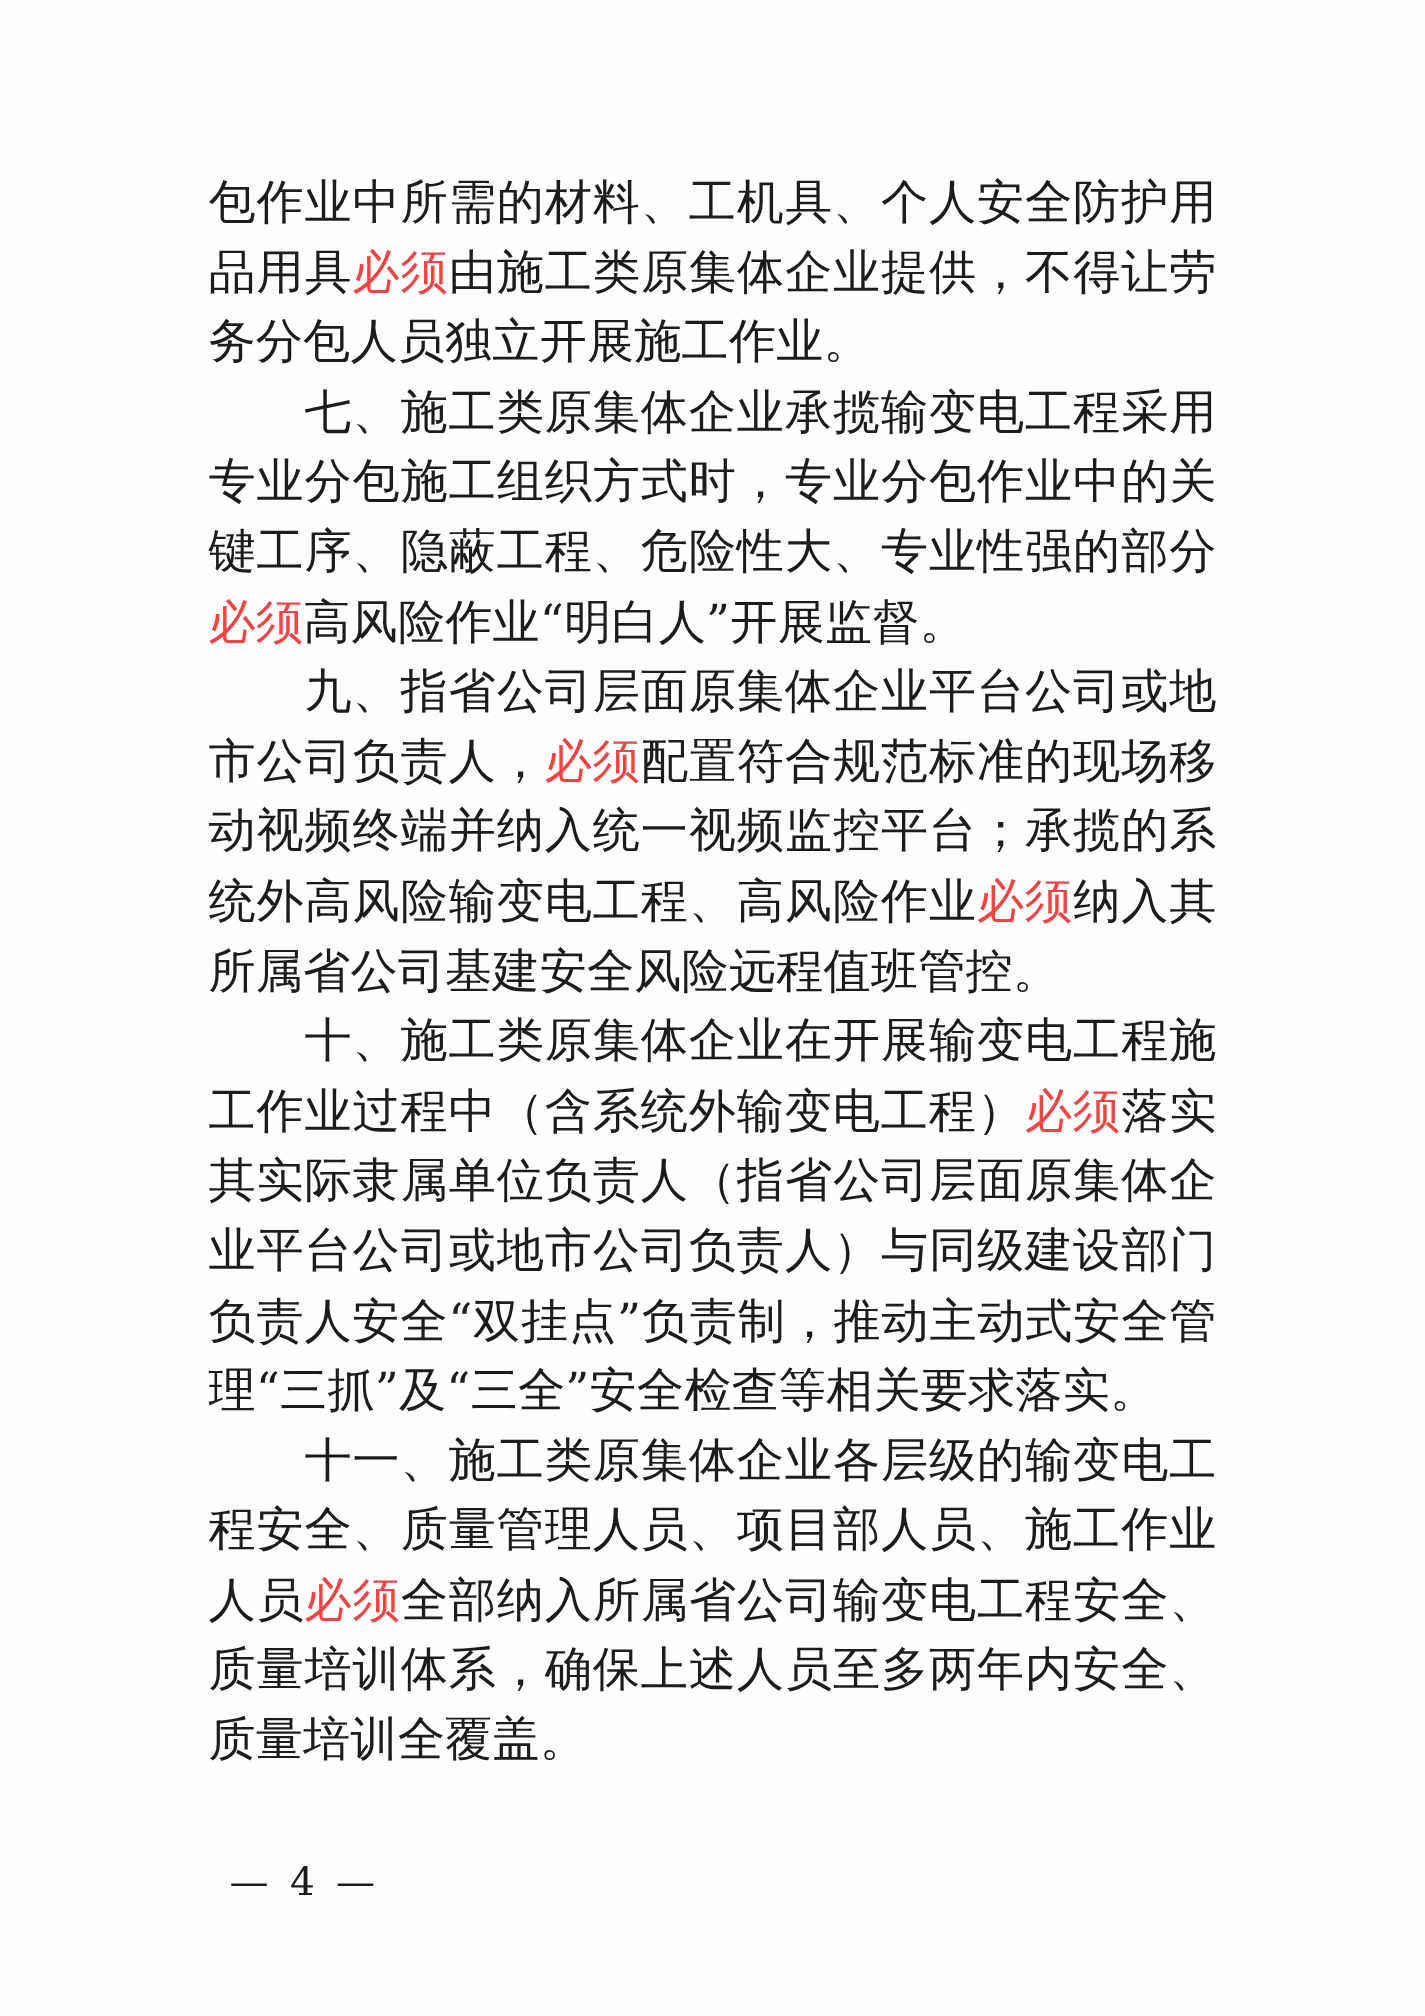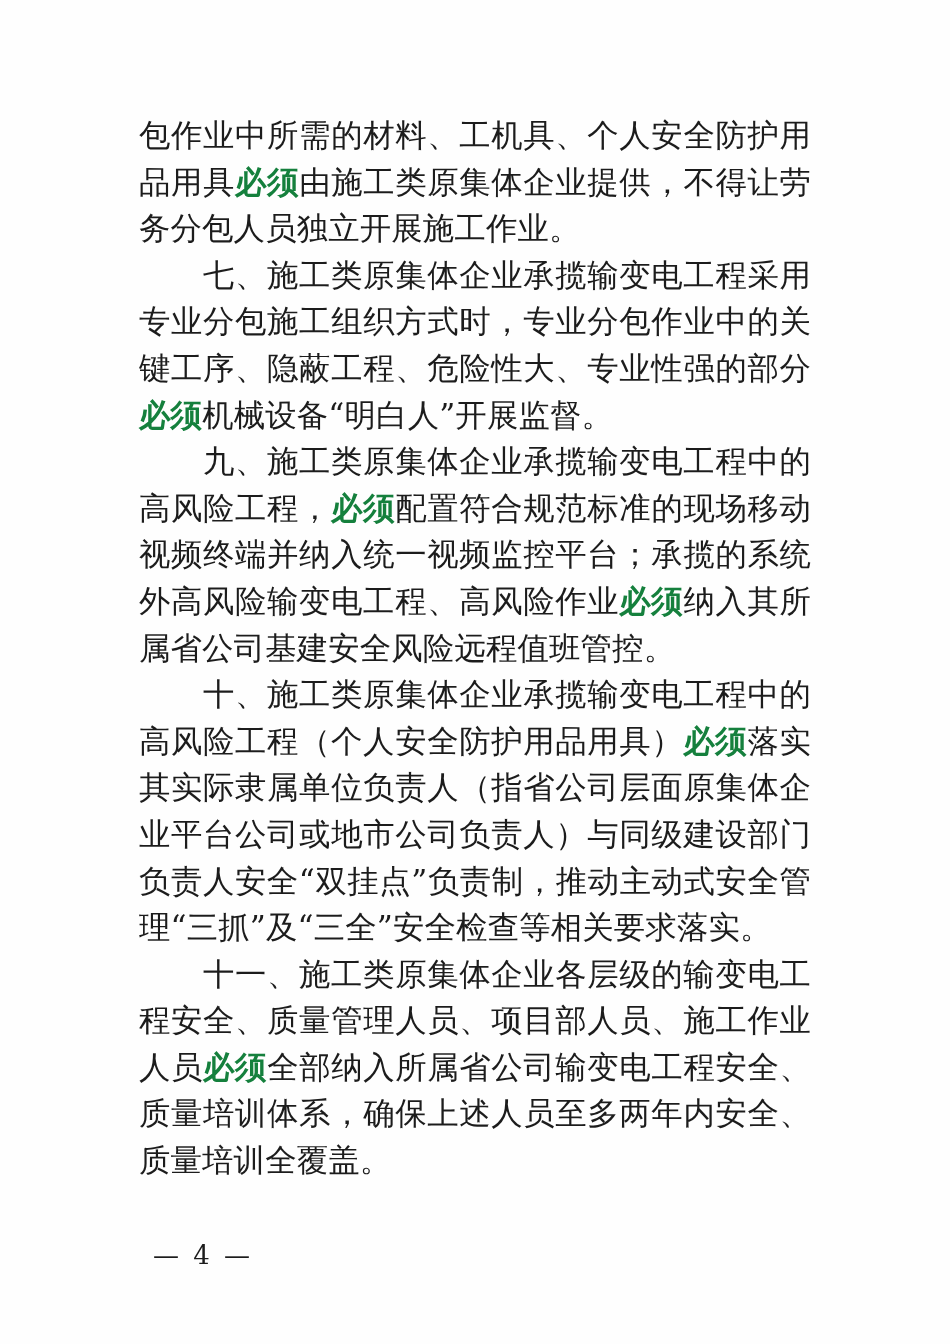--- a/index.html
+++ b/index.html
@@ -44,22 +44,22 @@
     text-align-last: left;
     word-break: break-all;
     color: #1c1c1c;
   }
 
   .para.indent {
     text-indent: 64px;
   }
 
   .must {
-    font-weight: bold;
-    color: #15803d;
+    font-weight: normal;
+    color: #ef4444;
     letter-spacing: 0.2px;
   }
 
   #page-footer {
     position: absolute;
     left: 139px;
     top: 1238px;
     width: 672px;
     font-size: 26px;
     line-height: 34px;
@@ -73,23 +73,23 @@
     letter-spacing: 3px;
   }
 </style>
 </head>
 <body>
 
 <div id="page">
 
   <div id="text-body">
       <p class="para"><span>包作业中所需的材料、工机具、个人安全防护用品用具</span><span class="must">必须</span><span>由施工类原集体企业提供，不得让劳务分包人员独立开展施工作业。</span></p>
-      <p class="para indent"><span>七、施工类原集体企业承揽输变电工程采用专业分包施工组织方式时，专业分包作业中的关键工序、隐蔽工程、危险性大、专业性强的部分</span><span class="must">必须</span><span>机械设备“明白人”开展监督。</span></p>
-      <p class="para indent"><span>九、施工类原集体企业承揽输变电工程中的高风险工程，</span><span class="must">必须</span><span>配置符合规范标准的现场移动视频终端并纳入统一视频监控平台；承揽的系统外高风险输变电工程、高风险作业</span><span class="must">必须</span><span>纳入其所属省公司基建安全风险远程值班管控。</span></p>
-      <p class="para indent"><span>十、施工类原集体企业承揽输变电工程中的高风险工程（个人安全防护用品用具）</span><span class="must">必须</span><span>落实其实际隶属单位负责人（指省公司层面原集体企业平台公司或地市公司负责人）与同级建设部门负责人安全“双挂点”负责制，推动主动式安全管理“三抓”及“三全”安全检查等相关要求落实。</span></p>
+      <p class="para indent"><span>七、施工类原集体企业承揽输变电工程采用专业分包施工组织方式时，专业分包作业中的关键工序、隐蔽工程、危险性大、专业性强的部分</span><span class="must">必须</span><span>高风险作业“明白人”开展监督。</span></p>
+      <p class="para indent"><span>九、指省公司层面原集体企业平台公司或地市公司负责人，</span><span class="must">必须</span><span>配置符合规范标准的现场移动视频终端并纳入统一视频监控平台；承揽的系统外高风险输变电工程、高风险作业</span><span class="must">必须</span><span>纳入其所属省公司基建安全风险远程值班管控。</span></p>
+      <p class="para indent"><span>十、施工类原集体企业在开展输变电工程施工作业过程中（含系统外输变电工程）</span><span class="must">必须</span><span>落实其实际隶属单位负责人（指省公司层面原集体企业平台公司或地市公司负责人）与同级建设部门负责人安全“双挂点”负责制，推动主动式安全管理“三抓”及“三全”安全检查等相关要求落实。</span></p>
       <p class="para indent"><span>十一、施工类原集体企业各层级的输变电工程安全、质量管理人员、项目部人员、施工作业人员</span><span class="must">必须</span><span>全部纳入所属省公司输变电工程安全、质量培训体系，确保上述人员至多两年内安全、质量培训全覆盖。</span></p>
     </div>
 
   <div id="page-footer">
     <span id="page-number">— 4 —</span>
   </div>
 
 </div>
 
 </body></html>

